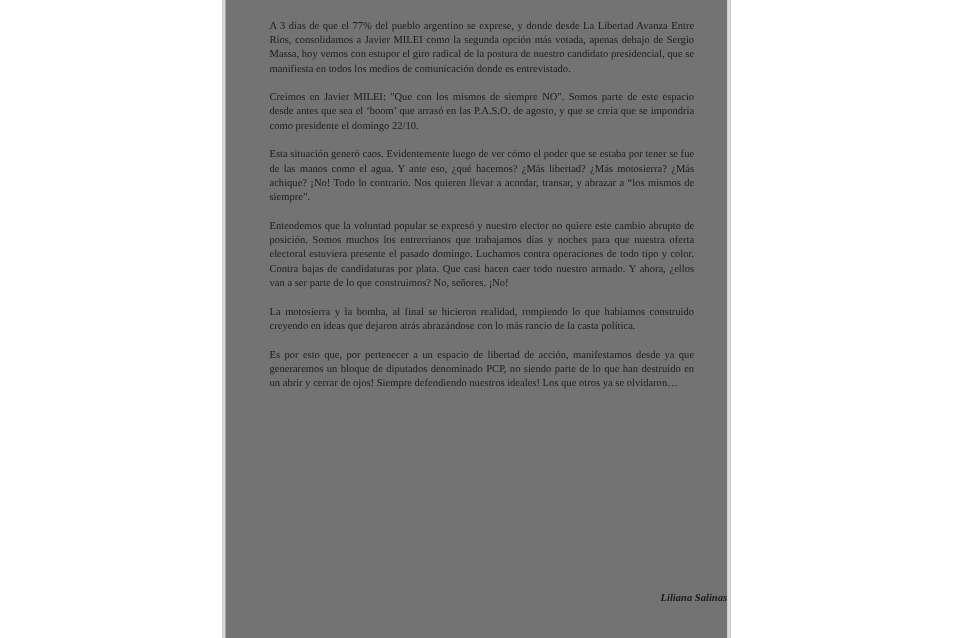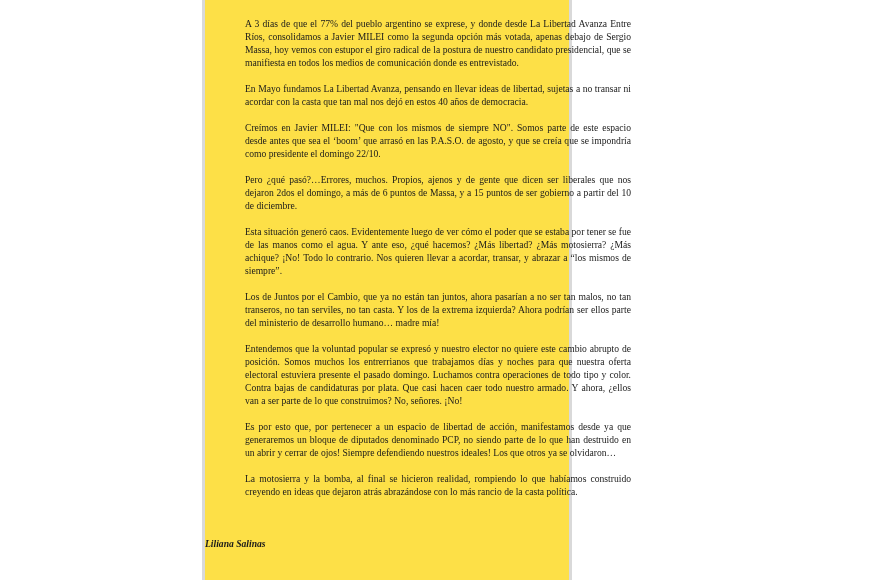--- a/index.html
+++ b/index.html
@@ -13,23 +13,23 @@
     .stage {
       position: relative;
       width: 870px;
       height: 580px;
       background: #ffffff;
     }
     .page {
       position: absolute;
       left: 202px;
       top: 0;
-      width: 370px;
+      width: 462px;
       height: 580px;
-      background: #fde047;
+      background: #737373;
       border-left: 3px solid #d9d9d9;
       border-right: 3px solid #d9d9d9;
       box-sizing: border-box;
     }
     .content {
       position: absolute;
       left: 40px;
       top: 17px;
       width: 386px;
       font-family: "Liberation Serif", serif;
@@ -39,42 +39,39 @@
       text-align: justify;
     }
     .content p {
       margin: 0 0 13px 0;
     }
     .signature {
       position: absolute;
       left: 0;
       top: 537px;
       width: 456px;
-      text-align: left;
+      text-align: right;
       font-family: "Liberation Serif", serif;
       font-style: italic;
       font-weight: bold;
       font-size: 9.6px;
       line-height: 13px;
       color: #1a1a1a;
     }
   </style>
 </head>
 <body>
 
 <div class="stage">
   <div class="page">
     <div class="content">
       <p>A 3 días de que el 77% del pueblo argentino se exprese, y donde desde La Libertad Avanza Entre Ríos, consolidamos a Javier MILEI como la segunda opción más votada, apenas debajo de Sergio Massa, hoy vemos con estupor el giro radical de la postura de nuestro candidato presidencial, que se manifiesta en todos los medios de comunicación donde es entrevistado.</p>
-      <p>En Mayo fundamos La Libertad Avanza, pensando en llevar ideas de libertad, sujetas a no transar ni acordar con la casta que tan mal nos dejó en estos 40 años de democracia.</p>
       <p>Creímos en Javier MILEI: "Que con los mismos de siempre NO". Somos parte de este espacio desde antes que sea el ‘boom’ que arrasó en las P.A.S.O. de agosto, y que se creía que se impondría como presidente el domingo 22/10.</p>
-      <p>Pero ¿qué pasó?…Errores, muchos. Propios, ajenos y de gente que dicen ser liberales que nos dejaron 2dos el domingo, a más de 6 puntos de Massa, y a 15 puntos de ser gobierno a partir del 10 de diciembre.</p>
       <p>Esta situación generó caos. Evidentemente luego de ver cómo el poder que se estaba por tener se fue de las manos como el agua. Y ante eso, ¿qué hacemos? ¿Más libertad? ¿Más motosierra? ¿Más achique? ¡No! Todo lo contrario. Nos quieren llevar a acordar, transar, y abrazar a “los mismos de siempre”.</p>
-      <p>Los de Juntos por el Cambio, que ya no están tan juntos, ahora pasarían a no ser tan malos, no tan transeros, no tan serviles, no tan casta. Y los de la extrema izquierda? Ahora podrían ser ellos parte del ministerio de desarrollo humano… madre mía!</p>
       <p>Entendemos que la voluntad popular se expresó y nuestro elector no quiere este cambio abrupto de posición. Somos muchos los entrerrianos que trabajamos días y noches para que nuestra oferta electoral estuviera presente el pasado domingo. Luchamos contra operaciones de todo tipo y color. Contra bajas de candidaturas por plata. Que casi hacen caer todo nuestro armado. Y ahora, ¿ellos van a ser parte de lo que construimos? No, señores. ¡No!</p>
+      <p>La motosierra y la bomba, al final se hicieron realidad, rompiendo lo que habíamos construido creyendo en ideas que dejaron atrás abrazándose con lo más rancio de la casta política.</p>
       <p>Es por esto que, por pertenecer a un espacio de libertad de acción, manifestamos desde ya que generaremos un bloque de diputados denominado PCP, no siendo parte de lo que han destruido en un abrir y cerrar de ojos! Siempre defendiendo nuestros ideales! Los que otros ya se olvidaron…</p>
-      <p>La motosierra y la bomba, al final se hicieron realidad, rompiendo lo que habíamos construido creyendo en ideas que dejaron atrás abrazándose con lo más rancio de la casta política.</p>
     </div>
     <div class="signature">
       <div>Liliana Salinas</div>
     </div>
   </div>
 </div>
 
 </body></html>

